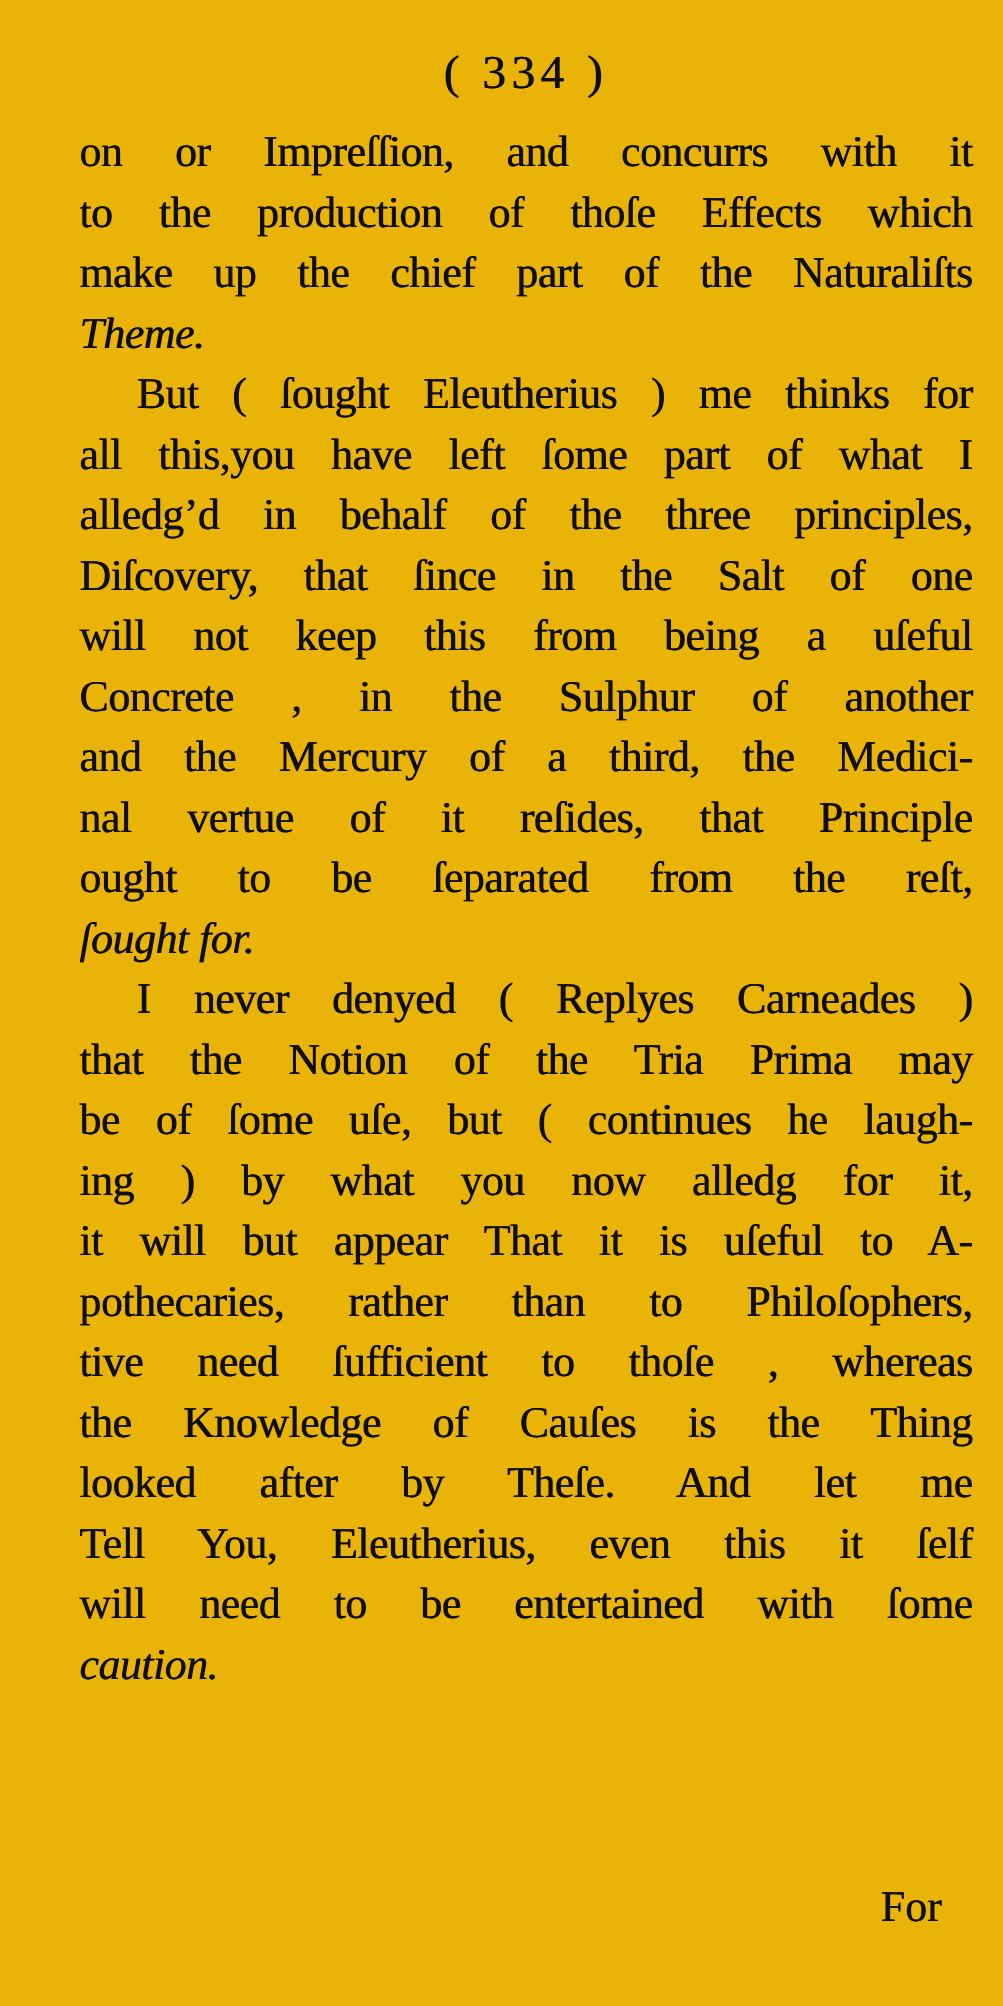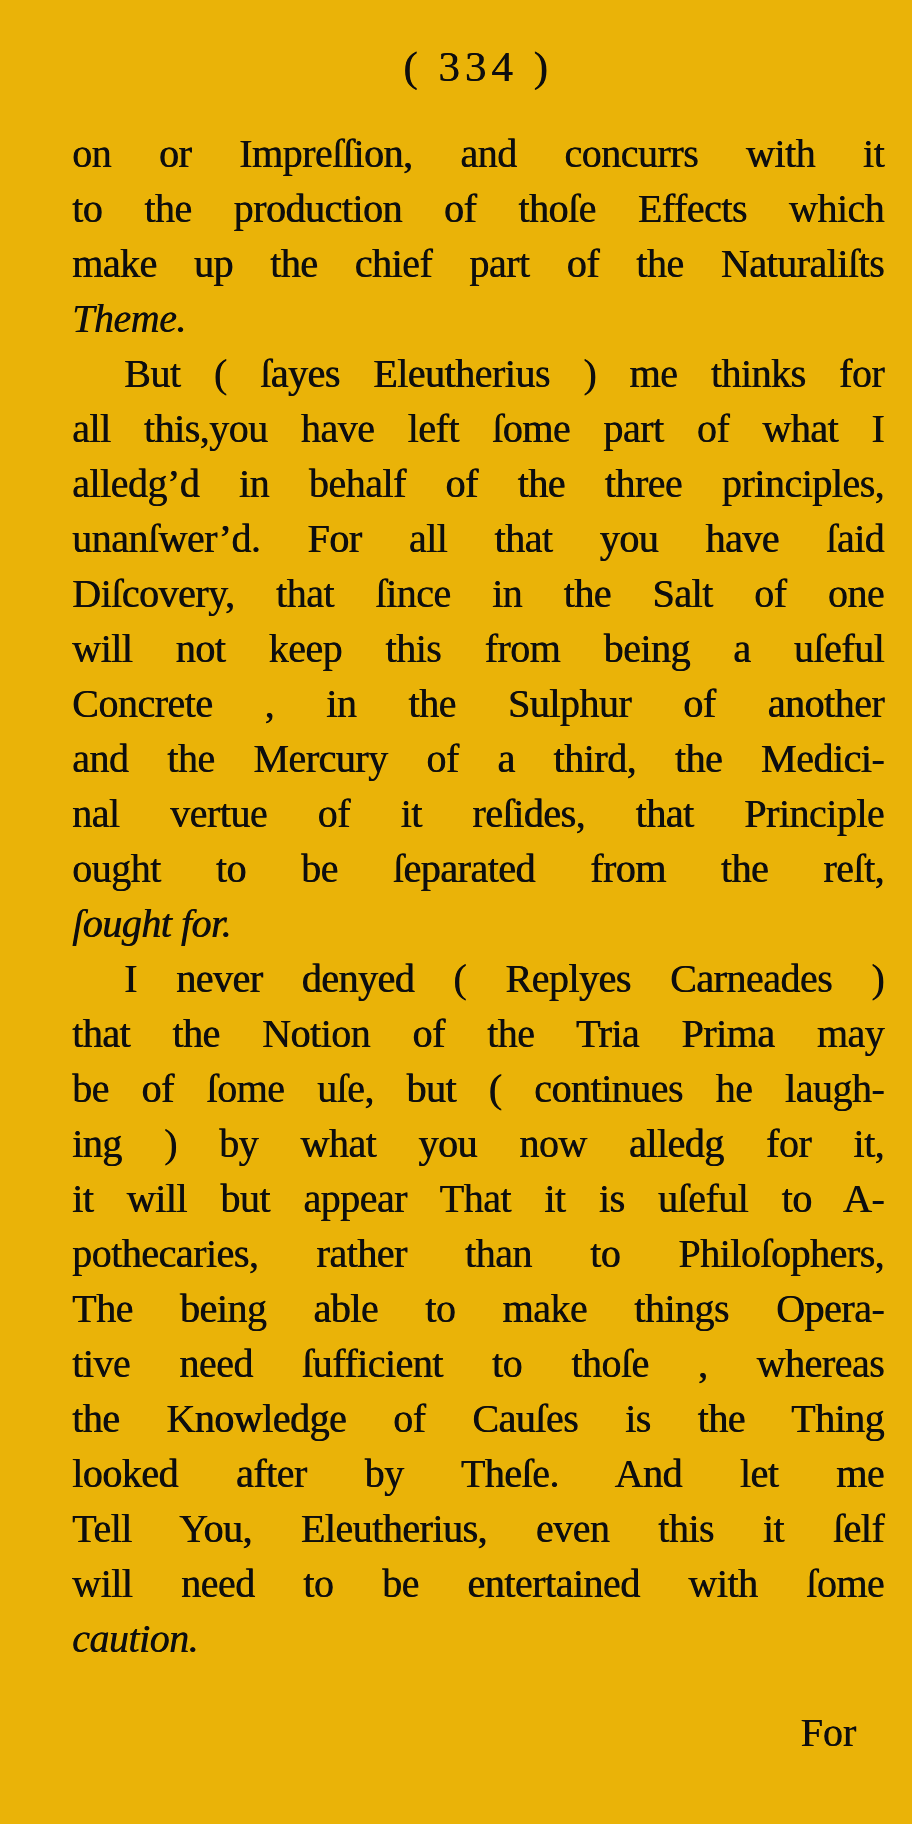--- a/index.html
+++ b/index.html
@@ -21,21 +21,21 @@
     top: 42px;
     left: 72px;
     width: 812px;
     text-align: center;
     font-size: 43px;
     letter-spacing: 5px;
     text-shadow: 0.6px 0 0 currentColor;
   }
   .column {
     position: absolute;
-    top: 126px;
+    top: 110px;
     left: 72px;
     width: 812px;
   }
   .line {
     font-size: 40px;
     line-height: 55px;
     height: 55px;
     letter-spacing: -0.5px;
     text-align: justify;
     text-align-last: justify;
@@ -70,38 +70,36 @@
 <body>
 
 <div class="page">
   <div class="pagenum">( 334 )</div>
 
   <div class="column">
       <div class="line"><span>on or Impreſſion, and concurrs with it</span></div>
       <div class="line"><span>to the production of thoſe Effects which</span></div>
       <div class="line"><span>make up the chief part of the Naturaliſts</span></div>
       <div class="line align-left"><span>Theme.</span></div>
-      <div class="line indent"><span>But ( ſayes </span><span class="it">Eleutherius</span><span> ) me thinks for</span></div>
+      <div class="line indent"><span>But ( ſought </span><span class="it">Eleutherius</span><span> ) me thinks for</span></div>
       <div class="line"><span>all this,you have left ſome part of what I</span></div>
       <div class="line"><span>alledg’d in behalf of the three principles,</span></div>
-      <div class="line"><span>unanſwer’d.  For all that you have ſaid</span></div>
       <div class="line"><span>Diſcovery, that ſince in the Salt of one</span></div>
       <div class="line"><span>will not keep this from being a uſeful</span></div>
       <div class="line"><span>Concrete , in the Sulphur of another</span></div>
       <div class="line"><span>and the Mercury of a third, the Medici-</span></div>
       <div class="line"><span>nal vertue of it reſides, that Principle</span></div>
       <div class="line"><span>ought to be ſeparated from the reſt,</span></div>
       <div class="line align-left"><span>ſought for.</span></div>
       <div class="line indent"><span>I never denyed ( Replyes </span><span class="it">Carneades</span><span> )</span></div>
       <div class="line"><span>that the Notion of the </span><span class="it">Tria Prima</span><span> may</span></div>
       <div class="line"><span>be of ſome uſe, but ( continues he laugh-</span></div>
       <div class="line"><span>ing ) by what you now alledg for it,</span></div>
       <div class="line"><span>it will but appear That it is uſeful to A-</span></div>
       <div class="line"><span>pothecaries, rather than to Philoſophers,</span></div>
-      <div class="line"><span>The being able to make things Opera-</span></div>
       <div class="line"><span>tive need ſufficient to thoſe , whereas</span></div>
       <div class="line"><span>the Knowledge of Cauſes is the Thing</span></div>
       <div class="line"><span>looked after by Theſe.  And let me</span></div>
       <div class="line"><span>Tell You, </span><span class="it">Eleutherius</span><span>, even this it ſelf</span></div>
       <div class="line"><span>will need to be entertained with ſome</span></div>
       <div class="line align-left"><span>caution.</span></div>
     </div>
 
   <div class="catchword">For</div>
 </div>

